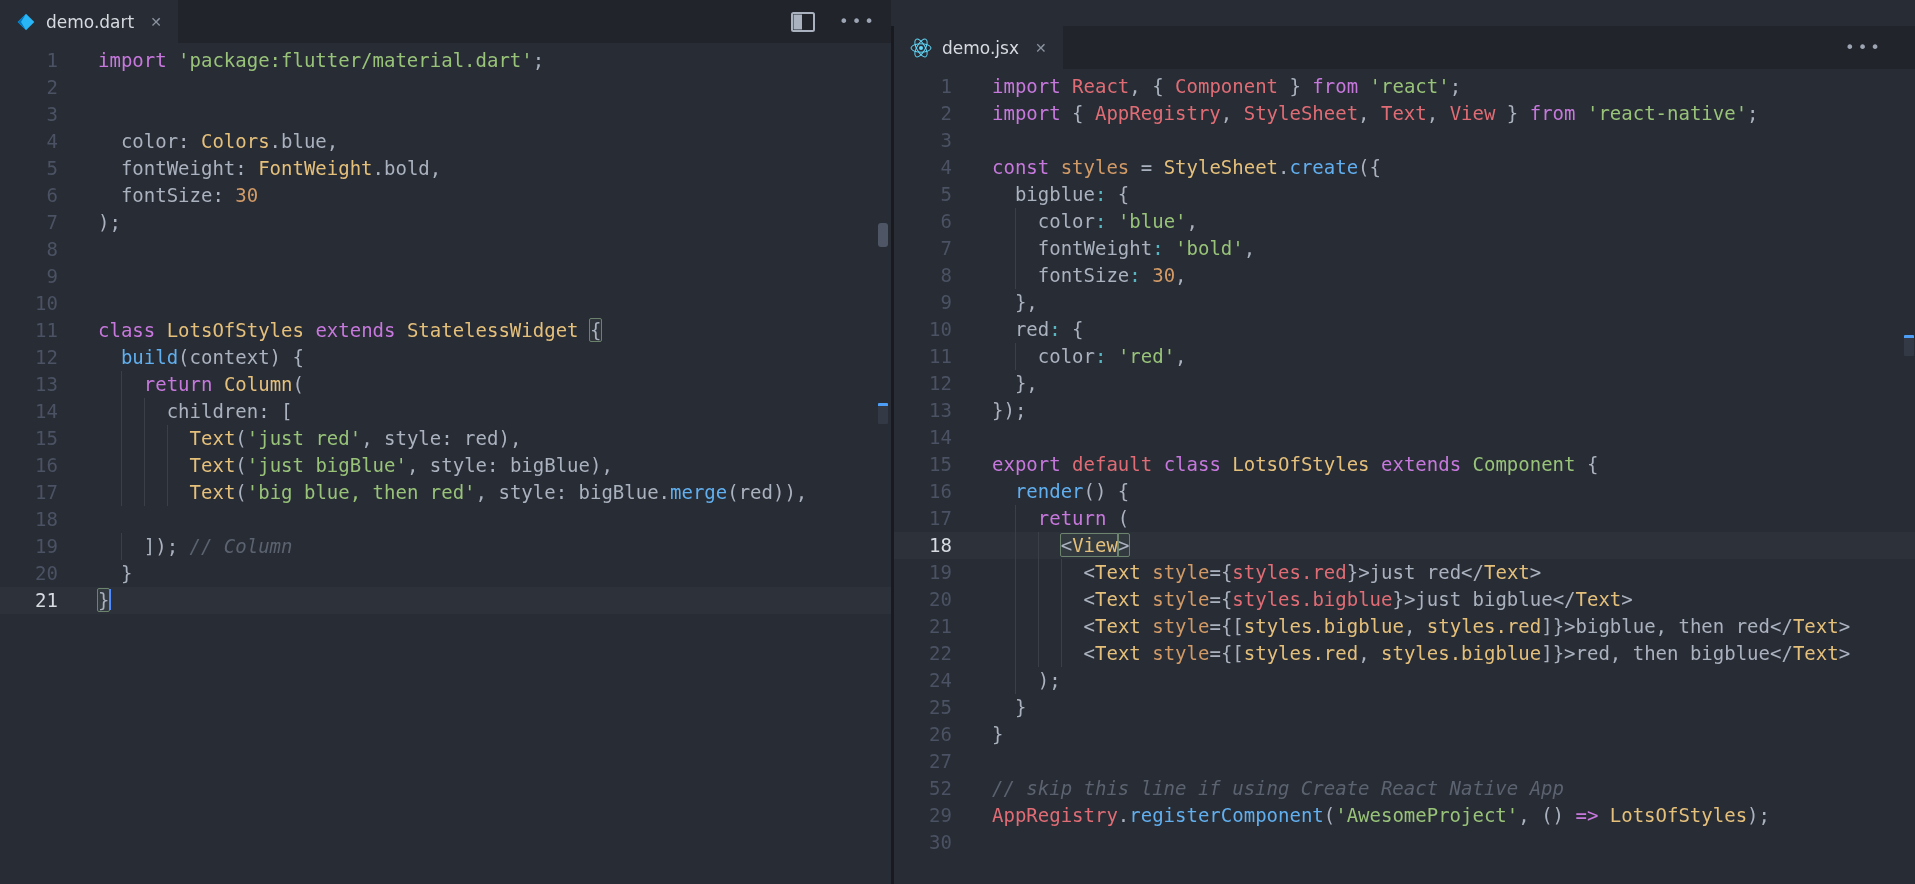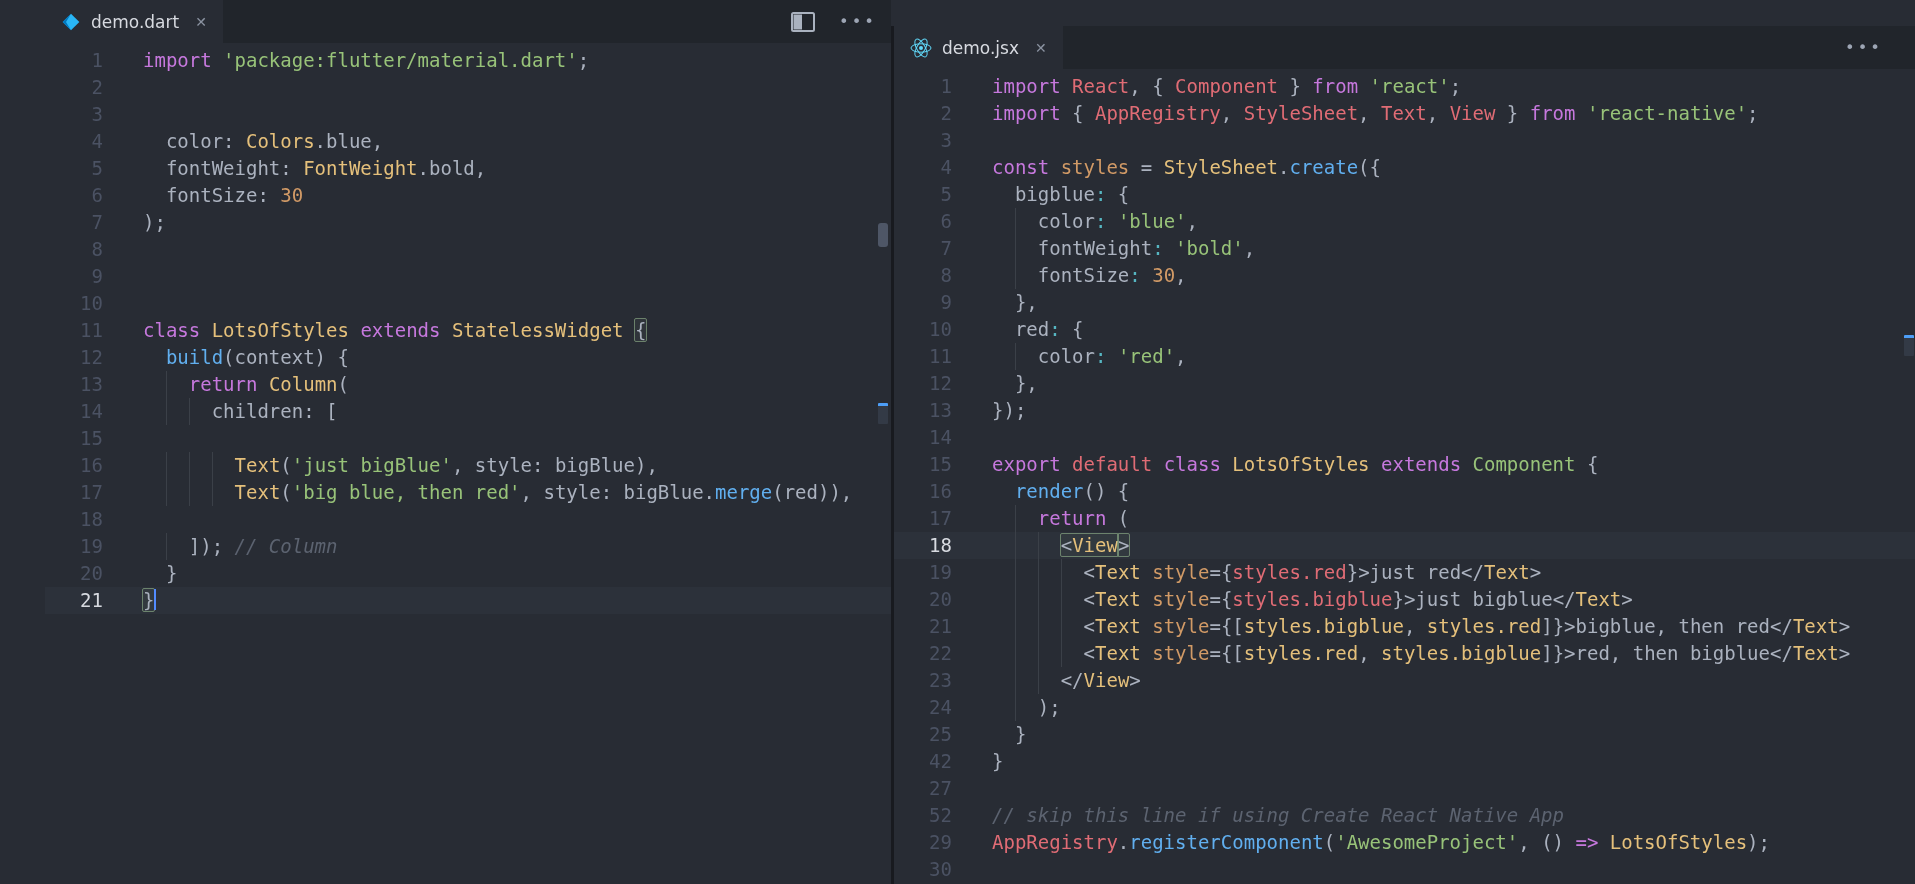--- a/index.html
+++ b/index.html
@@ -6,21 +6,21 @@
     --bg:#282c34; --tabbar:#21252b; --seam:#181a1f;
     --fg:#abb2bf; --purple:#c678dd; --green:#98c379; --yellow:#e5c07b;
     --orange:#d19a66; --coral:#e06c75; --blue:#61afef; --cyan:#56b6c2;
     --comment:#5c6370; --guide:#3b4048; --gutter:#4b5263; --gutter-active:#d7dae0;
     --active-line:#2c313a; --cursor:#528bff; --tab-text:#d7dae0; --icons:#9da5b4;
   }
   *{margin:0;padding:0;box-sizing:border-box;}
   html,body{width:1915px;height:884px;overflow:hidden;background:var(--bg);}
   .workspace{display:flex;width:1915px;height:884px;font-family:"DejaVu Sans Mono",monospace;}
   .pane{display:flex;flex-direction:column;height:884px;background:var(--bg);position:relative;}
-  .pane-left{width:891px;padding-left:45px;}
+  .pane-left{width:891px;}
   .pane-right{width:1024px;border-left:3px solid var(--seam);margin-top:26px;}
   .tabbar{height:43px;background:var(--tabbar);display:flex;align-items:stretch;flex:0 0 43px;}
   .tab{display:flex;align-items:center;gap:10px;padding:0 16px;background:var(--bg);cursor:default;}
   .tab-label{color:var(--tab-text);font:17px "DejaVu Sans",sans-serif;}
   .tab-close{color:#8b93a1;font:bold 14px "DejaVu Sans",sans-serif;margin-left:6px;}
   .tab-actions{margin-left:auto;display:flex;align-items:center;gap:24px;padding-right:14px;}
   .tab-actions.far{padding-right:32px;}
   .more-dots{color:var(--icons);font-size:16px;letter-spacing:3px;line-height:1;}
   .editor{position:relative;height:841px;overflow:hidden;background:var(--bg);}
   .code-lines{padding-top:4px;}
@@ -120,20 +120,21 @@
           <div class="code-line">
             <span class="ln">13</span>
             <span class="lt"><span class="ig ig0">  </span><span class="ig">  </span><span class="k">return</span><span class="p"> </span><span class="y">Column</span><span class="p">(</span></span>
           </div>
           <div class="code-line">
             <span class="ln">14</span>
             <span class="lt"><span class="ig ig0">  </span><span class="ig">  </span><span class="ig">  </span><span class="p">children: [</span></span>
           </div>
           <div class="code-line">
             <span class="ln">15</span>
+            <span class="lt"><span class="ig ig0">  </span><span class="ig">  </span><span class="ig">  </span><span class="ig">  </span><span class="y">Text</span><span class="p">(</span><span class="s">'just red'</span><span class="p">, style: red),</span></span>
           </div>
           <div class="code-line">
             <span class="ln">16</span>
             <span class="lt"><span class="ig ig0">  </span><span class="ig">  </span><span class="ig">  </span><span class="ig">  </span><span class="y">Text</span><span class="p">(</span><span class="s">'just bigBlue'</span><span class="p">, style: bigBlue),</span></span>
           </div>
           <div class="code-line">
             <span class="ln">17</span>
             <span class="lt"><span class="ig ig0">  </span><span class="ig">  </span><span class="ig">  </span><span class="ig">  </span><span class="y">Text</span><span class="p">(</span><span class="s">'big blue, then red'</span><span class="p">, style: bigBlue.</span><span class="b">merge</span><span class="p">(red)),</span></span>
           </div>
           <div class="code-line">
@@ -263,33 +264,29 @@
           </div>
           <div class="code-line">
             <span class="ln">21</span>
             <span class="lt"><span class="ig ig0">  </span><span class="ig">  </span><span class="ig">  </span><span class="ig">  </span><span class="p">&lt;</span><span class="y">Text</span><span class="p"> </span><span class="o">style</span><span class="p">={[</span><span class="y">styles.bigblue</span><span class="p">, </span><span class="y">styles.red</span><span class="p">]}&gt;bigblue, then red&lt;/</span><span class="y">Text</span><span class="p">&gt;</span></span>
           </div>
           <div class="code-line">
             <span class="ln">22</span>
             <span class="lt"><span class="ig ig0">  </span><span class="ig">  </span><span class="ig">  </span><span class="ig">  </span><span class="p">&lt;</span><span class="y">Text</span><span class="p"> </span><span class="o">style</span><span class="p">={[</span><span class="y">styles.red</span><span class="p">, </span><span class="y">styles.bigblue</span><span class="p">]}&gt;red, then bigblue&lt;/</span><span class="y">Text</span><span class="p">&gt;</span></span>
           </div>
           <div class="code-line">
-            <span class="ln">23</span>
-            <span class="lt"><span class="ig ig0">  </span><span class="ig">  </span><span class="ig">  </span><span class="p">&lt;/</span><span class="y">View</span><span class="p">&gt;</span></span>
-          </div>
-          <div class="code-line">
             <span class="ln">24</span>
             <span class="lt"><span class="ig ig0">  </span><span class="ig">  </span><span class="p">);</span></span>
           </div>
           <div class="code-line">
             <span class="ln">25</span>
             <span class="lt"><span class="ig ig0">  </span><span class="p">}</span></span>
           </div>
           <div class="code-line">
-            <span class="ln">42</span>
+            <span class="ln">26</span>
             <span class="lt"><span class="p">}</span></span>
           </div>
           <div class="code-line">
             <span class="ln">27</span>
             <span class="lt"> </span>
           </div>
           <div class="code-line">
             <span class="ln">52</span>
             <span class="lt"><span class="m">// skip this line if using Create React Native App</span></span>
           </div>

